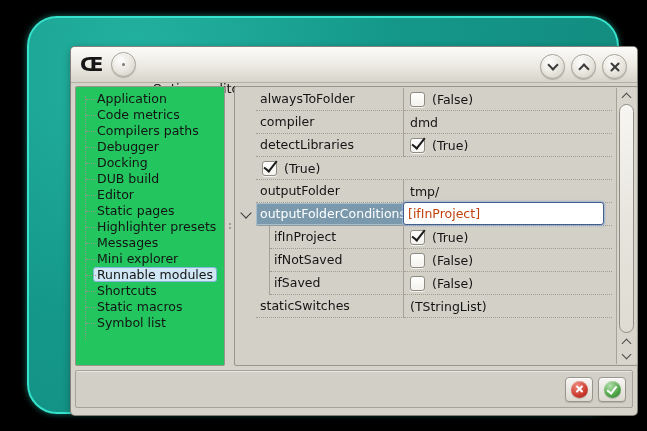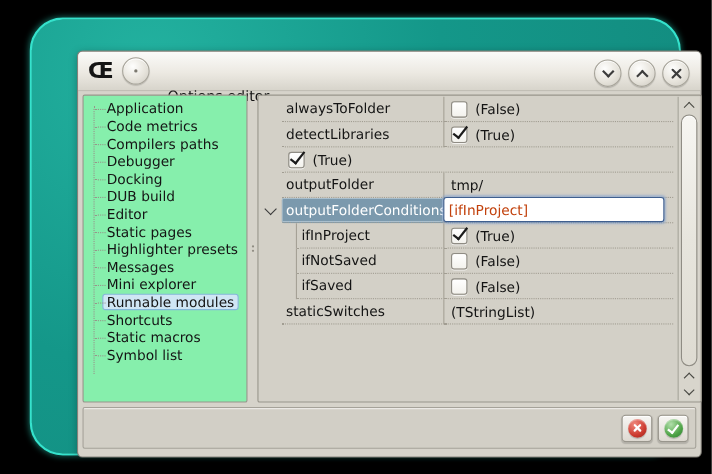--- a/index.html
+++ b/index.html
@@ -55,21 +55,21 @@
   .chev{display:inline-block;width:8px;height:8px;border-right:2px solid #3c3c3c;border-bottom:2px solid #3c3c3c;box-sizing:border-box;}
   .chev.down{transform:rotate(45deg);margin-top:-4px;}
   .chev.up{transform:rotate(-135deg);margin-top:4px;}
   .x-icon{position:relative;width:12px;height:12px;}
   .x-icon::before,.x-icon::after{content:'';position:absolute;left:0;top:5px;width:12px;height:2px;background:#3c3c3c;border-radius:1px;}
   .x-icon::before{transform:rotate(45deg);}
   .x-icon::after{transform:rotate(-45deg);}
 
   
   #sidebar{
-    position:absolute;left:4px;top:39px;width:150px;height:280px;background:#86efac;
+    position:absolute;left:4px;top:39px;width:150px;height:280px;background:#22c55e;
     border:1px solid #98958b;border-radius:2px;box-sizing:border-box;overflow:hidden;
   }
   #tree{position:relative;padding:4px 0 0 21px;}
   #tree::before{content:'';position:absolute;left:9px;top:9px;height:244px;border-left:1px dotted #97948a;}
   .tree-item{height:16px;line-height:16px;font-size:12.5px;color:#141414;position:relative;white-space:nowrap;}
   .tree-item::before{content:'';position:absolute;left:-11px;top:8px;width:10px;border-top:1px dotted #97948a;}
   .tree-label{display:inline-block;height:15px;line-height:15px;box-sizing:border-box;}
   .tree-label.selected{
     background:var(--tree-selected-bg);border:1px solid var(--tree-selected-border);
     border-radius:3px;padding:0 3px;margin-left:-4px;line-height:13px;
@@ -263,20 +263,30 @@
     <div class="gutter"></div>
 
     <div class="pname">alwaysToFolder</div>
     <div class="pvalue">
       <span class="checkbox"></span>
       <span class="vtext">(False)</span>
 
     </div>
   </div>
 
+  <div class="grid-row">
+    <div class="gutter"></div>
+
+    <div class="pname">compiler</div>
+    <div class="pvalue">
+
+      <span class="vtext">dmd</span>
+
+    </div>
+  </div>
 
   <div class="grid-row">
     <div class="gutter"></div>
 
     <div class="pname">detectLibraries</div>
     <div class="pvalue">
       <span class="checkbox checked"></span>
       <span class="vtext">(True)</span>
 
     </div>

